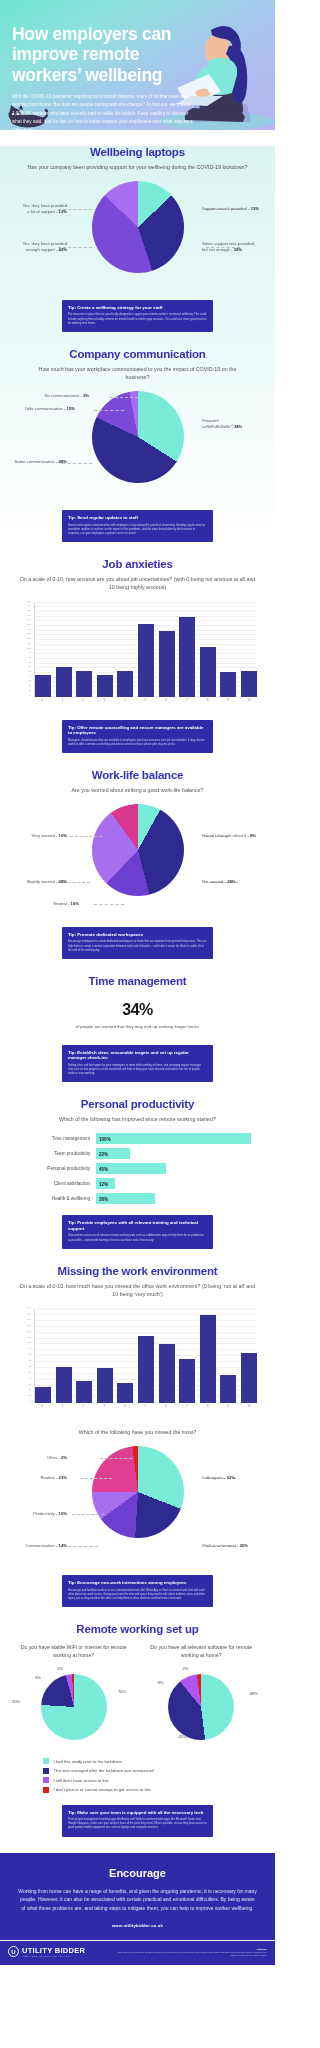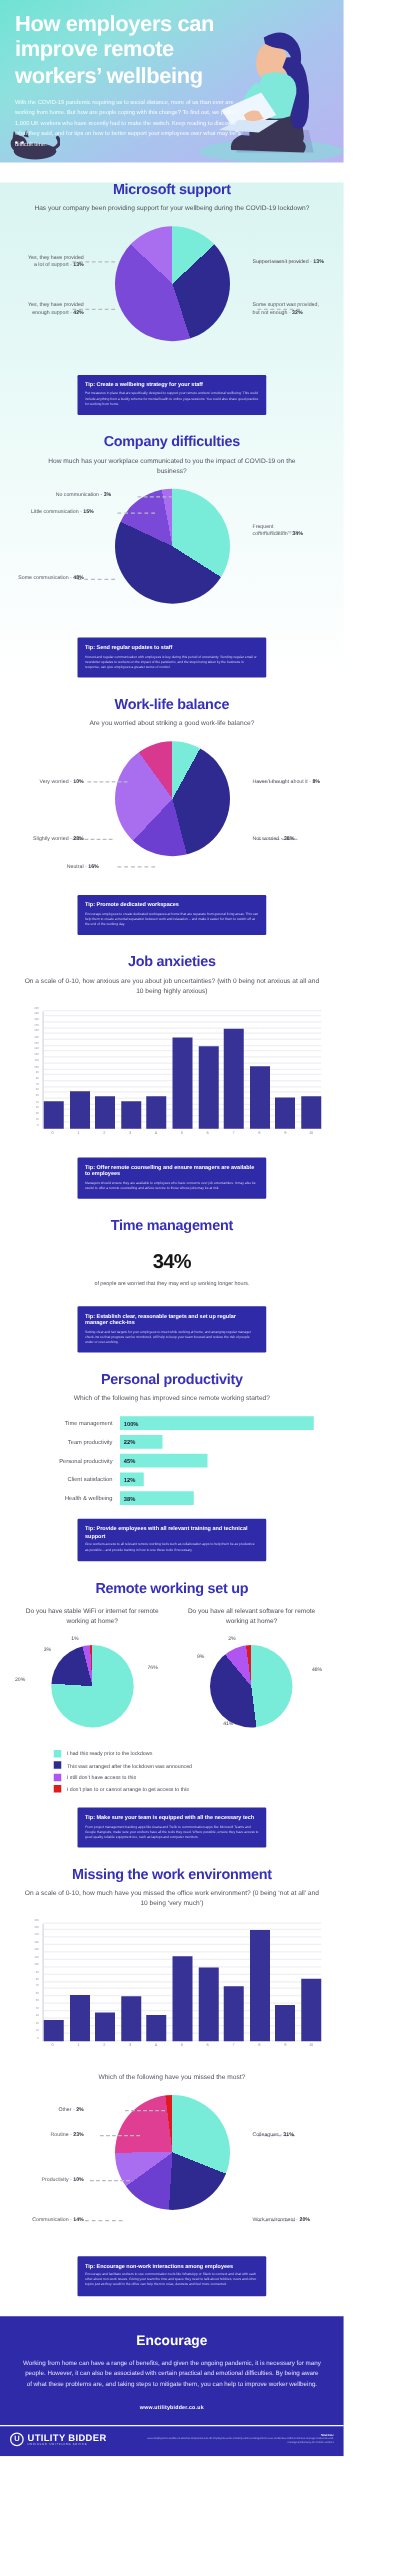--- a/index.html
+++ b/index.html
@@ -12,21 +12,21 @@
   }
   .page { width: 275px; position: relative; overflow: hidden; }
 
   
   .hero {
     position: relative;
     height: 130px;
     background: linear-gradient(150deg, #6fe3d4 0%, #8fe0de 28%, #a9c4ee 62%, #b9b3f0 100%);
     overflow: hidden;
   }
-  .hero-inner { position: relative; z-index: 3; padding: 9px 12px 0 12px; width: 205px; }
+  .hero-inner { position: relative; z-index: 3; padding: 24px 12px 0 12px; width: 205px; }
   .hero h1 {
     font-size: 17.5px; line-height: 1.16; font-weight: 700;
     color: #ffffff; letter-spacing: -0.3px;
   }
   .hero p {
     margin-top: 8px; font-size: 4.6px; line-height: 1.85;
     color: #ffffff; opacity: .93;
   }
   .hero-art { position: absolute; right: 0; bottom: 0; width: 120px; height: 130px; z-index: 2; }
   .hero-cat { position: absolute; left: 6px; bottom: 2px; width: 42px; height: 26px; z-index: 3; }
@@ -121,21 +121,21 @@
   .minipie { position: absolute; left: 50%; transform: translateX(-50%); top: 8px;
              width: 66px; height: 66px; border-radius: 50%; }
   .mlbl { position: absolute; font-size: 4.1px; color: #4b4b57; white-space: nowrap; }
 
   
   .concl { background: #2f2aa8; margin-top: 16px; padding: 14px 18px 12px 18px; text-align: center; }
   .concl h2 { color: #fff; font-size: 11px; font-weight: 700; }
   .concl p { color: #e2e1f6; font-size: 5px; line-height: 1.75; margin-top: 8px; }
   .concl .url { color: #ffffff; font-size: 4.2px; font-weight: 700; margin-top: 10px; letter-spacing: .2px; }
 
-  .footer { background: #2f2aa8; padding: 5px 8px 8px 8px; display: flex; align-items: center;
+  .footer { background: #2f2aa8; padding: 5px 8px 8px 8px; display: flex; align-items: flex-end;
             justify-content: space-between; border-top: 0.5px solid #ffffff; }
   .brand { display: flex; align-items: center; }
   .brand-mark {
     width: 11px; height: 11px; border-radius: 50%; border: 1.2px solid #fff;
     color: #fff; font-size: 6px; font-weight: 700; display: flex;
     align-items: center; justify-content: center; margin-right: 3px;
   }
   .brand-txt { color: #fff; }
   .brand-name { font-size: 7.5px; font-weight: 700; letter-spacing: .3px; }
   .brand-tag { font-size: 2.2px; letter-spacing: .6px; color: #c9c7ee; margin-top: .5px; }
@@ -174,21 +174,21 @@
     </svg>
     <div class="hero-inner">
       <h1>How employers can improve remote workers’ wellbeing</h1>
       <p>With the COVID-19 pandemic requiring us to social distance, more of us than ever are working from home. But how are people coping with this change? To find out, we polled 1,000 UK workers who have recently had to make the switch. Keep reading to discover what they said, and for tips on how to better support your employees over what may be a difficult time.</p>
     </div>
   </div>
 
   <div class="grad-top">
 
   <div class="sec">
-    <div class="sec-title">Microsoft support</div>
+    <div class="sec-title">Wellbeing laptops</div>
     <div class="sec-sub">Has your company been providing support for your wellbeing during the COVID-19 lockdown?</div>
 
     <div class="pie-wrap">
       <div class="pie" style="background: conic-gradient(#79ecd9 0deg 46.8deg, #2f2a8f 46.8deg 162deg, #7b49d8 162deg 313.2deg, #a96ef0 313.2deg 360deg);"></div>
       <div class="lead" style="left:196px; top:28px; width:34px;"></div>
       <div class="lbl r" style="left:192px; top:25px;">Support wasn’t provided - <b>13%</b></div>
 
       <div class="lead" style="left:196px; top:66px; width:34px;"></div>
       <div class="lbl r" style="left:192px; top:60px;">Some support was provided,<br>but not enough - <b>32%</b></div>
 
@@ -199,21 +199,21 @@
       <div class="lbl l" style="right:198px; top:22px;">Yes, they have provided<br>a lot of support - <b>13%</b></div>
     </div>
 
     <div class="tip">
       <div class="tip-h">Tip: Create a wellbeing strategy for your staff</div>
       <div class="tip-b">Put measures in place that are specifically designed to support your remote workers’ emotional wellbeing. This could include anything from a buddy scheme for mental health to online yoga sessions. You could also share good practice for working from home.</div>
     </div>
   </div>
 
   <div class="sec">
-    <div class="sec-title">Company difficulties</div>
+    <div class="sec-title">Company communication</div>
     <div class="sec-sub">How much has your workplace communicated to you the impact of COVID-19 on the business?</div>
 
     <div class="pie-wrap">
       <div class="pie" style="background: conic-gradient(#79ecd9 0deg 122.4deg, #2f2a8f 122.4deg 295.2deg, #7b49d8 295.2deg 349.2deg, #a96ef0 349.2deg 360deg);"></div>
       <div class="lead" style="left:196px; top:34px; width:32px;"></div>
       <div class="lbl r" style="left:192px; top:27px;">Frequent<br>communication - <b>34%</b></div>
 
       <div class="lead" style="left:52px; top:72px; width:30px;"></div>
       <div class="lbl l" style="right:198px; top:68px;">Some communication - <b>48%</b></div>
 
@@ -222,48 +222,20 @@
 
       <div class="lead" style="left:100px; top:6px; width:28px;"></div>
       <div class="lbl l" style="right:176px; top:2px;">No communication - <b>3%</b></div>
     </div>
 
     <div class="tip">
       <div class="tip-h">Tip: Send regular updates to staff</div>
       <div class="tip-b">Honest and regular communication with employees is key during this period of uncertainty. Sending regular email or newsletter updates to workers on the impact of the pandemic, and the steps being taken by the business in response, can give employees a greater sense of control.</div>
     </div>
   </div>
-  </div>
-
-  <div class="sec">
-    <div class="sec-title">Work-life balance</div>
-    <div class="sec-sub">Are you worried about striking a good work-life balance?</div>
-
-    <div class="pie-wrap" style="height:112px;">
-      <div class="pie" style="background: conic-gradient(#79ecd9 0deg 28.8deg, #2f2a8f 28.8deg 165.6deg, #6d3fd1 165.6deg 223.2deg, #a96ef0 223.2deg 324deg, #d9388f 324deg 360deg);"></div>
-      <div class="lead" style="left:196px; top:32px; width:22px;"></div>
-      <div class="lbl r" style="left:192px; top:29px;">Haven’t thought about it - <b>8%</b></div>
-
-      <div class="lead" style="left:196px; top:78px; width:32px;"></div>
-      <div class="lbl r" style="left:192px; top:75px;">Not worried - <b>38%</b></div>
-
-      <div class="lead" style="left:84px; top:100px; width:30px;"></div>
-      <div class="lbl l" style="right:186px; top:97px;">Neutral - <b>16%</b></div>
-
-      <div class="lead" style="left:48px; top:78px; width:32px;"></div>
-      <div class="lbl l" style="right:198px; top:75px;">Slightly worried - <b>28%</b></div>
-
-      <div class="lead" style="left:60px; top:32px; width:32px;"></div>
-      <div class="lbl l" style="right:198px; top:29px;">Very worried - <b>10%</b></div>
-    </div>
-
-    <div class="tip">
-      <div class="tip-h">Tip: Promote dedicated workspaces</div>
-      <div class="tip-b">Encourage employees to create dedicated workspaces at home that are separate from general living areas. This can help them to create a mental separation between work and relaxation – and make it easier for them to switch off at the end of the working day.</div>
-    </div>
   </div>
 
   <div class="sec">
     <div class="sec-title">Job anxieties</div>
     <div class="sec-sub tight">On a scale of 0-10, how anxious are you about job uncertainties? (with 0 being not anxious at all and 10 being highly anxious)</div>
 
     <div class="bchart">
       <div class="yticks" id="anx-yticks">
           <div class="ytick" style="bottom: calc(0% + 0px); top: auto;">0</div>
           <div class="ytick" style="bottom: calc(5% + 0px); top: auto;">10</div>
@@ -340,20 +312,48 @@
         </div>
     </div>
 
     <div class="tip">
       <div class="tip-h">Tip: Offer remote counselling and ensure managers are available to employees</div>
       <div class="tip-b">Managers should ensure they are available to employees who have concerns over job uncertainties. It may also be useful to offer a remote counselling and advice service to those whose jobs may be at risk.</div>
     </div>
   </div>
 
   <div class="sec">
+    <div class="sec-title">Work-life balance</div>
+    <div class="sec-sub">Are you worried about striking a good work-life balance?</div>
+
+    <div class="pie-wrap" style="height:112px;">
+      <div class="pie" style="background: conic-gradient(#79ecd9 0deg 28.8deg, #2f2a8f 28.8deg 165.6deg, #6d3fd1 165.6deg 223.2deg, #a96ef0 223.2deg 324deg, #d9388f 324deg 360deg);"></div>
+      <div class="lead" style="left:196px; top:32px; width:22px;"></div>
+      <div class="lbl r" style="left:192px; top:29px;">Haven’t thought about it - <b>8%</b></div>
+
+      <div class="lead" style="left:196px; top:78px; width:32px;"></div>
+      <div class="lbl r" style="left:192px; top:75px;">Not worried - <b>38%</b></div>
+
+      <div class="lead" style="left:84px; top:100px; width:30px;"></div>
+      <div class="lbl l" style="right:186px; top:97px;">Neutral - <b>16%</b></div>
+
+      <div class="lead" style="left:48px; top:78px; width:32px;"></div>
+      <div class="lbl l" style="right:198px; top:75px;">Slightly worried - <b>28%</b></div>
+
+      <div class="lead" style="left:60px; top:32px; width:32px;"></div>
+      <div class="lbl l" style="right:198px; top:29px;">Very worried - <b>10%</b></div>
+    </div>
+
+    <div class="tip">
+      <div class="tip-h">Tip: Promote dedicated workspaces</div>
+      <div class="tip-b">Encourage employees to create dedicated workspaces at home that are separate from general living areas. This can help them to create a mental separation between work and relaxation – and make it easier for them to switch off at the end of the working day.</div>
+    </div>
+  </div>
+
+  <div class="sec">
     <div class="sec-title">Time management</div>
     <div class="stats">
       <div class="stat">
         <div class="stat-n">34%</div>
         <div class="stat-t">of people are worried that they may end up working longer hours.</div>
       </div>
     </div>
     <div class="tip" style="margin-top:14px;">
       <div class="tip-h">Tip: Establish clear, reasonable targets and set up regular manager check-ins</div>
       <div class="tip-b">Setting clear and fair targets for your employees to meet while working at home, and arranging regular manager check-ins so that progress can be monitored, will help to keep your team focused and reduce the risk of people under or over-working.</div>
@@ -396,70 +396,20 @@
           <div class="hlabel">Health &amp; wellbeing</div>
           <div class="htrack">
             <div class="hfill" style="width: 38%; background: rgb(125, 237, 220);"></div>
             <div class="hval">38%</div>
           </div>
         </div>
       </div>
     <div class="tip">
       <div class="tip-h">Tip: Provide employees with all relevant training and technical support</div>
       <div class="tip-b">Give workers access to all relevant remote working tools such as collaboration apps to help them be as productive as possible – and provide training in how to use these tools if necessary.</div>
-    </div>
-  </div>
-
-  <div class="sec">
-    <div class="sec-title">Remote working set up</div>
-    <div class="two">
-      <div class="half">
-        <h4>Do you have stable WiFi or internet for remote working at home?</h4>
-        <div class="minipie-wrap">
-          <div class="minipie" style="background: conic-gradient(#79ecd9 0deg 273.6deg, #2f2a8f 273.6deg 345.6deg, #b055f2 345.6deg 356.4deg, #e01b1b 356.4deg 360deg);"></div>
-          <div class="mlbl" style="left:47px; top:0px;">1%</div>
-          <div class="mlbl" style="left:25px; top:9px;">3%</div>
-          <div class="mlbl" style="left:2px; top:33px;">20%</div>
-          <div class="mlbl" style="left:108px; top:23px;">76%</div>
-        </div>
-      </div>
-      <div class="half">
-        <h4>Do you have all relevant software for remote working at home?</h4>
-        <div class="minipie-wrap">
-          <div class="minipie" style="background: conic-gradient(#79ecd9 0deg 172.8deg, #2f2a8f 172.8deg 320.4deg, #b055f2 320.4deg 352.8deg, #e01b1b 352.8deg 360deg);"></div>
-          <div class="mlbl" style="left:45px; top:0px;">2%</div>
-          <div class="mlbl" style="left:20px; top:14px;">9%</div>
-          <div class="mlbl" style="left:41px; top:68px;">41%</div>
-          <div class="mlbl" style="left:112px; top:25px;">48%</div>
-        </div>
-      </div>
-    </div>
-
-    <div class="legend" id="setup-legend">
-        <div class="lgrow">
-          <div class="lgsw" style="background: rgb(121, 236, 217);"></div>
-          <div class="lgtx">I had this ready prior to the lockdown</div>
-        </div>
-        <div class="lgrow">
-          <div class="lgsw" style="background: rgb(47, 42, 143);"></div>
-          <div class="lgtx">This was arranged after the lockdown was announced</div>
-        </div>
-        <div class="lgrow">
-          <div class="lgsw" style="background: rgb(176, 85, 242);"></div>
-          <div class="lgtx">I still don’t have access to this</div>
-        </div>
-        <div class="lgrow">
-          <div class="lgsw" style="background: rgb(224, 27, 27);"></div>
-          <div class="lgtx">I don’t plan to or cannot arrange to get access to this</div>
-        </div>
-      </div>
-
-    <div class="tip" style="margin-top:12px;">
-      <div class="tip-h">Tip: Make sure your team is equipped with all the necessary tech</div>
-      <div class="tip-b">From project management tracking apps like Asana and Trello to communication apps like Microsoft Teams and Google Hangouts, make sure your workers have all the tools they need. Where possible, ensure they have access to good quality reliable equipment too, such as laptops and computer monitors.</div>
     </div>
   </div>
 
   <div class="sec">
     <div class="sec-title">Missing the work environment</div>
     <div class="sec-sub tight">On a scale of 0-10, how much have you missed the office work environment? (0 being ‘not at all’ and 10 being ‘very much’)</div>
 
     <div class="bchart">
       <div class="yticks" id="mis-yticks">
           <div class="ytick" style="bottom: calc(0% + 0px); top: auto;">0</div>
@@ -551,20 +501,70 @@
       <div class="lead" style="left:90px; top:12px; width:32px;"></div>
       <div class="lbl l" style="right:198px; top:9px;">Other - <b>2%</b></div>
     </div>
 
     <div class="tip">
       <div class="tip-h">Tip: Encourage non-work interactions among employees</div>
       <div class="tip-b">Encourage and facilitate workers to use communication tools like WhatsApp or Slack to connect and chat with each other about non-work issues. Giving your team the time and space they need to talk about hobbies, news and other topics just as they would in the office can help them to relax, destress and feel more connected.</div>
     </div>
   </div>
 
+  <div class="sec">
+    <div class="sec-title">Remote working set up</div>
+    <div class="two">
+      <div class="half">
+        <h4>Do you have stable WiFi or internet for remote working at home?</h4>
+        <div class="minipie-wrap">
+          <div class="minipie" style="background: conic-gradient(#79ecd9 0deg 273.6deg, #2f2a8f 273.6deg 345.6deg, #b055f2 345.6deg 356.4deg, #e01b1b 356.4deg 360deg);"></div>
+          <div class="mlbl" style="left:47px; top:0px;">1%</div>
+          <div class="mlbl" style="left:25px; top:9px;">3%</div>
+          <div class="mlbl" style="left:2px; top:33px;">20%</div>
+          <div class="mlbl" style="left:108px; top:23px;">76%</div>
+        </div>
+      </div>
+      <div class="half">
+        <h4>Do you have all relevant software for remote working at home?</h4>
+        <div class="minipie-wrap">
+          <div class="minipie" style="background: conic-gradient(#79ecd9 0deg 172.8deg, #2f2a8f 172.8deg 320.4deg, #b055f2 320.4deg 352.8deg, #e01b1b 352.8deg 360deg);"></div>
+          <div class="mlbl" style="left:45px; top:0px;">2%</div>
+          <div class="mlbl" style="left:20px; top:14px;">9%</div>
+          <div class="mlbl" style="left:41px; top:68px;">41%</div>
+          <div class="mlbl" style="left:112px; top:25px;">48%</div>
+        </div>
+      </div>
+    </div>
+
+    <div class="legend" id="setup-legend">
+        <div class="lgrow">
+          <div class="lgsw" style="background: rgb(121, 236, 217);"></div>
+          <div class="lgtx">I had this ready prior to the lockdown</div>
+        </div>
+        <div class="lgrow">
+          <div class="lgsw" style="background: rgb(47, 42, 143);"></div>
+          <div class="lgtx">This was arranged after the lockdown was announced</div>
+        </div>
+        <div class="lgrow">
+          <div class="lgsw" style="background: rgb(176, 85, 242);"></div>
+          <div class="lgtx">I still don’t have access to this</div>
+        </div>
+        <div class="lgrow">
+          <div class="lgsw" style="background: rgb(224, 27, 27);"></div>
+          <div class="lgtx">I don’t plan to or cannot arrange to get access to this</div>
+        </div>
+      </div>
+
+    <div class="tip" style="margin-top:12px;">
+      <div class="tip-h">Tip: Make sure your team is equipped with all the necessary tech</div>
+      <div class="tip-b">From project management tracking apps like Asana and Trello to communication apps like Microsoft Teams and Google Hangouts, make sure your workers have all the tools they need. Where possible, ensure they have access to good quality reliable equipment too, such as laptops and computer monitors.</div>
+    </div>
+  </div>
+
   <div class="concl">
     <h2>Encourage</h2>
     <p>Working from home can have a range of benefits, and given the ongoing pandemic, it is necessary for many people. However, it can also be associated with certain practical and emotional difficulties. By being aware of what these problems are, and taking steps to mitigate them, you can help to improve worker wellbeing.</p>
     <div class="url">www.utilitybidder.co.uk</div>
   </div>
 
   <div class="footer">
     <div class="brand">
       <div class="brand-mark">U</div>
       <div class="brand-txt">

